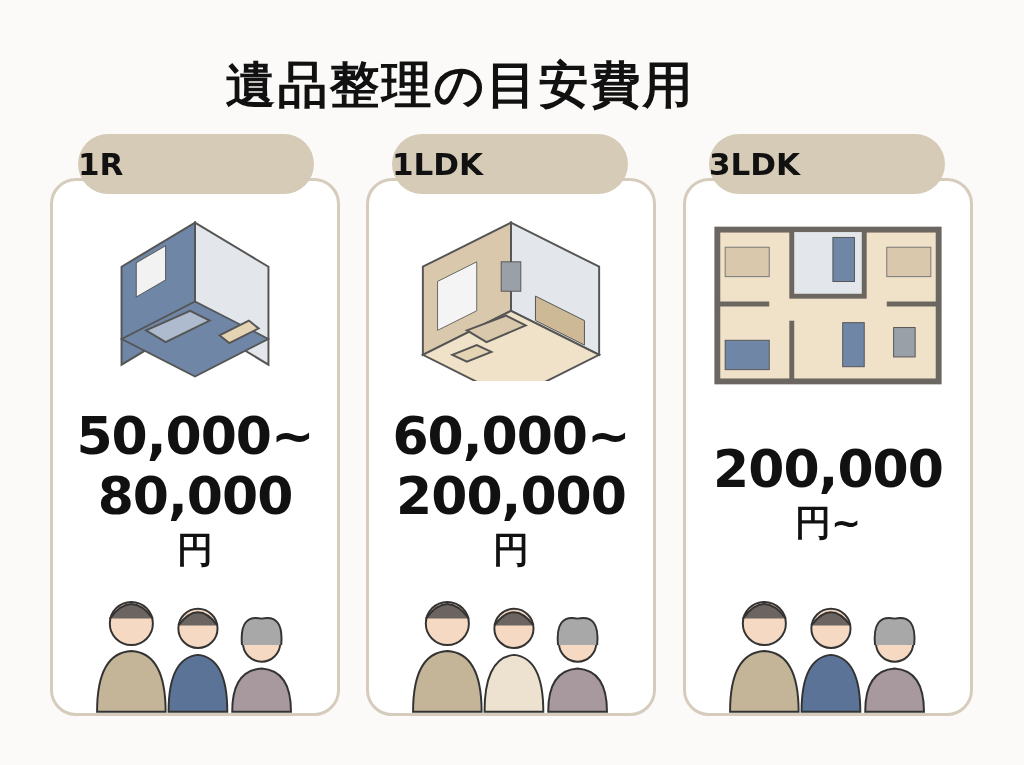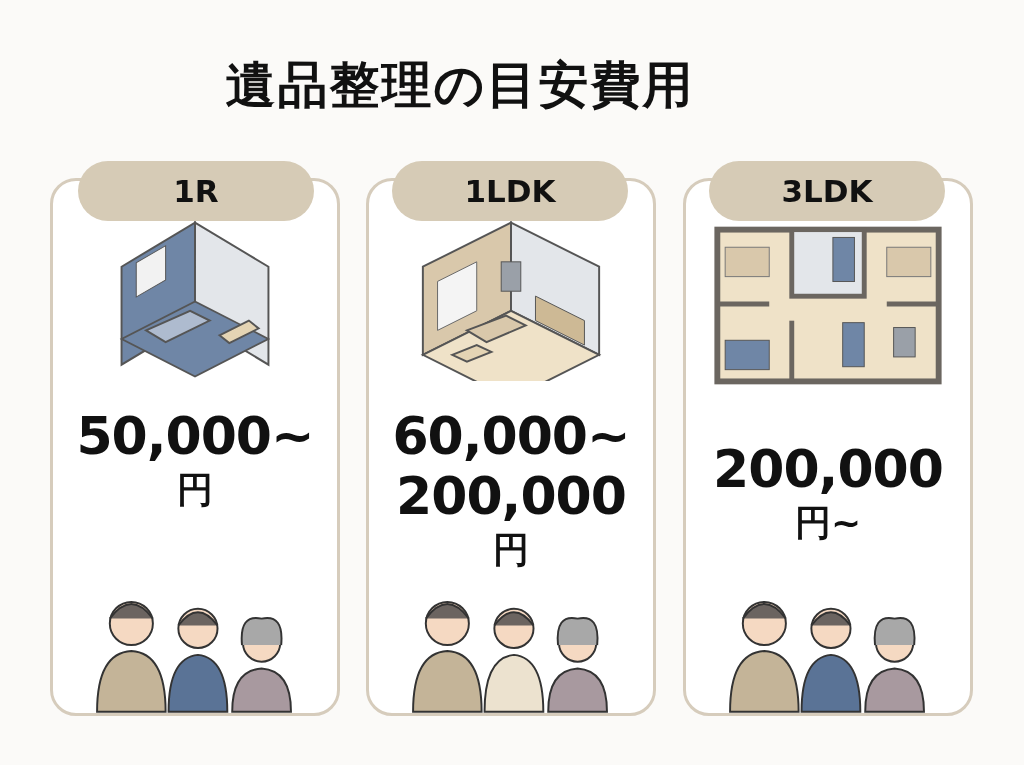--- a/index.html
+++ b/index.html
@@ -1,19 +1,19 @@
 <!DOCTYPE html>
 <html><head>
 <meta charset="utf-8">
 <style>
   html,body{margin:0;padding:0;}
   body{width:1024px;height:765px;background:#fbfaf8;position:relative;overflow:hidden;font-family:"DejaVu Sans","Liberation Sans",sans-serif;color:#111;}
   .title{position:absolute;left:0;top:52px;width:920px;text-align:center;font-size:50px;font-weight:bold;letter-spacing:2px;}
   .card{position:absolute;top:178px;width:290px;height:538px;border:3px solid #d6ccbc;border-radius:26px;background:#fff;box-sizing:border-box;overflow:hidden;}
-  .pill{position:absolute;top:161px;width:236px;height:60px;border-radius:30px;background:#d6cbb6;text-align:center;line-height:60px;font-size:31px;font-weight:bold;z-index:2;}
+  .pill{position:absolute;top:134px;width:236px;height:60px;border-radius:30px;background:#d6cbb6;line-height:60px;font-size:31px;font-weight:bold;z-index:2;}
   .illus{position:absolute;left:0;width:100%;}
   .price{position:absolute;left:0;width:100%;text-align:center;font-weight:bold;}
   .pline{font-size:52px;line-height:60px;letter-spacing:-1px;}
   .yen{font-size:36px;line-height:48px;}
   .people{position:absolute;left:0;bottom:0;width:100%;height:130px;}
 </style>
 </head>
 <body>
 
 <div class="title">遺品整理の目安費用</div>
@@ -23,20 +23,21 @@
   <svg class="illus" style="top:40px" height="160" viewBox="0 0 290 160">
     <polygon points="70,45 145,0 145,100 70,145" fill="#6f86a6" stroke="#555" stroke-width="2"></polygon>
     <polygon points="145,0 220,45 220,145 145,100" fill="#e3e6ea" stroke="#555" stroke-width="2"></polygon>
     <polygon points="70,145 145,100 220,145 145,190" fill="#6f86a6" stroke="#555" stroke-width="2" transform="translate(0,-30) scale(1,0.85) translate(0,30)"></polygon>
     <rect x="85" y="40" width="30" height="35" fill="#f2f2f2" stroke="#555" transform="skewY(-30) translate(0,50)"></rect>
     <polygon points="95,110 140,90 160,100 115,122" fill="#aebbcf" stroke="#555" stroke-width="2"></polygon>
     <polygon points="170,115 200,100 210,108 180,123" fill="#e4d4b4" stroke="#555" stroke-width="2"></polygon>
   </svg>
   <div class="price" style="top:225px">
     <div class="pline">50,000~</div>
+    <div class="pline">80,000</div>
     <div class="yen">円</div>
   </div>
   <svg class="people" viewBox="0 0 290 130">
     <circle cx="80" cy="40" r="22" fill="#f5d9c2" stroke="#333" stroke-width="2"></circle>
       <path d="M58,35 Q80,5 102,35" fill="#6b6460" stroke="#333" stroke-width="2"></path>
     <path d="M45,130 Q45,70 80,68 Q115,70 115,130Z" fill="#c4b498" stroke="#333" stroke-width="2"></path>
     <circle cx="148" cy="45" r="20" fill="#f5d9c2" stroke="#333" stroke-width="2"></circle>
       <path d="M128,42 Q148,15 168,42" fill="#6b6460" stroke="#333" stroke-width="2"></path>
     <path d="M118,130 Q118,75 148,72 Q178,75 178,130Z" fill="#5a7396" stroke="#333" stroke-width="2"></path>
     <circle cx="213" cy="60" r="19" fill="#f5d9c2" stroke="#333" stroke-width="2"></circle>

